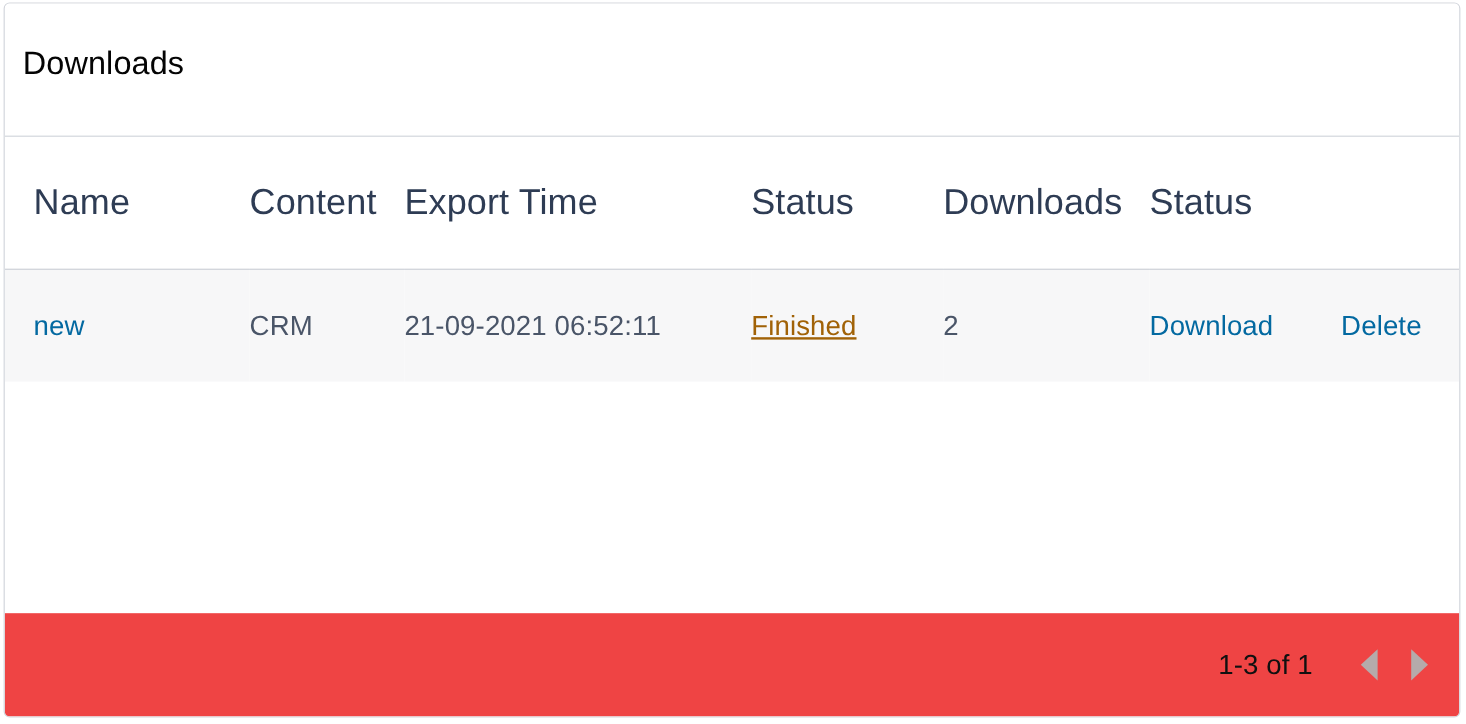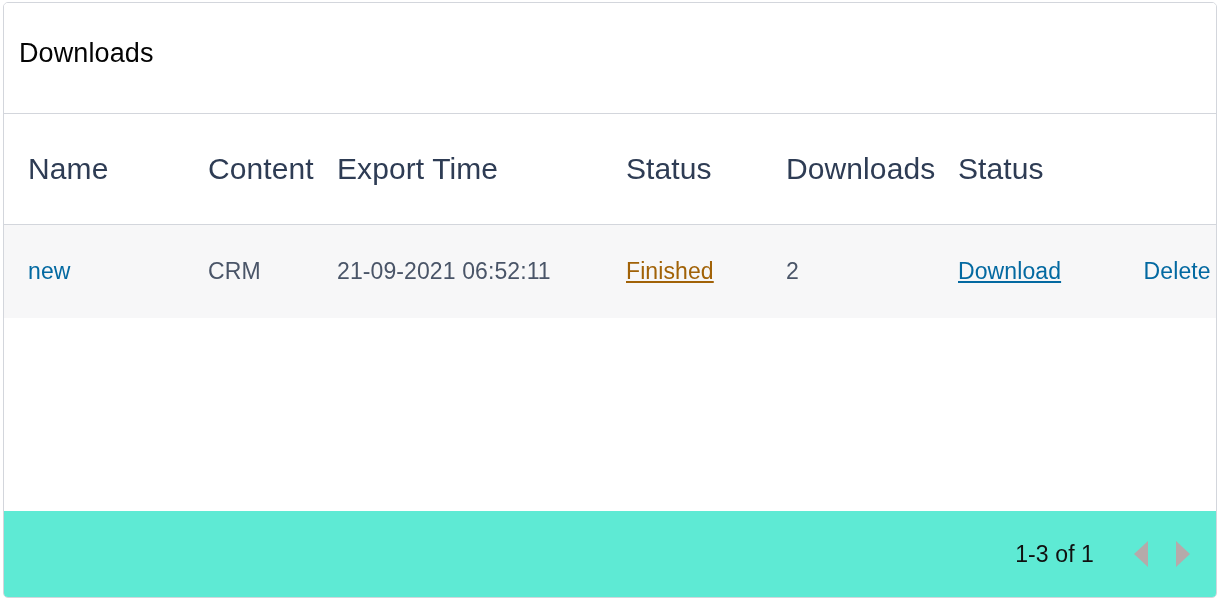--- a/index.html
+++ b/index.html
@@ -98,30 +98,30 @@
   .status-finished {
     color: #a16207;
     text-decoration: underline;
   }
   .num {
     color: #4a5568;
   }
   .actions-cell {
     white-space: nowrap;
   }
-  .action-download { margin-right: 76px; text-decoration: underline; }
+  .action-download { margin-right: 50px; }
 
   
   .card-footer {
     position: absolute;
     left: 0;
     right: 0;
     bottom: 0;
     height: 86px;
-    background: #5eead4;
+    background: #ef4444;
     display: flex;
     align-items: center;
     justify-content: flex-end;
     padding-right: 12px;
     box-sizing: border-box;
     text-align: right;
   }
   .page-range {
     font-size: 23px;
     color: #101010;

